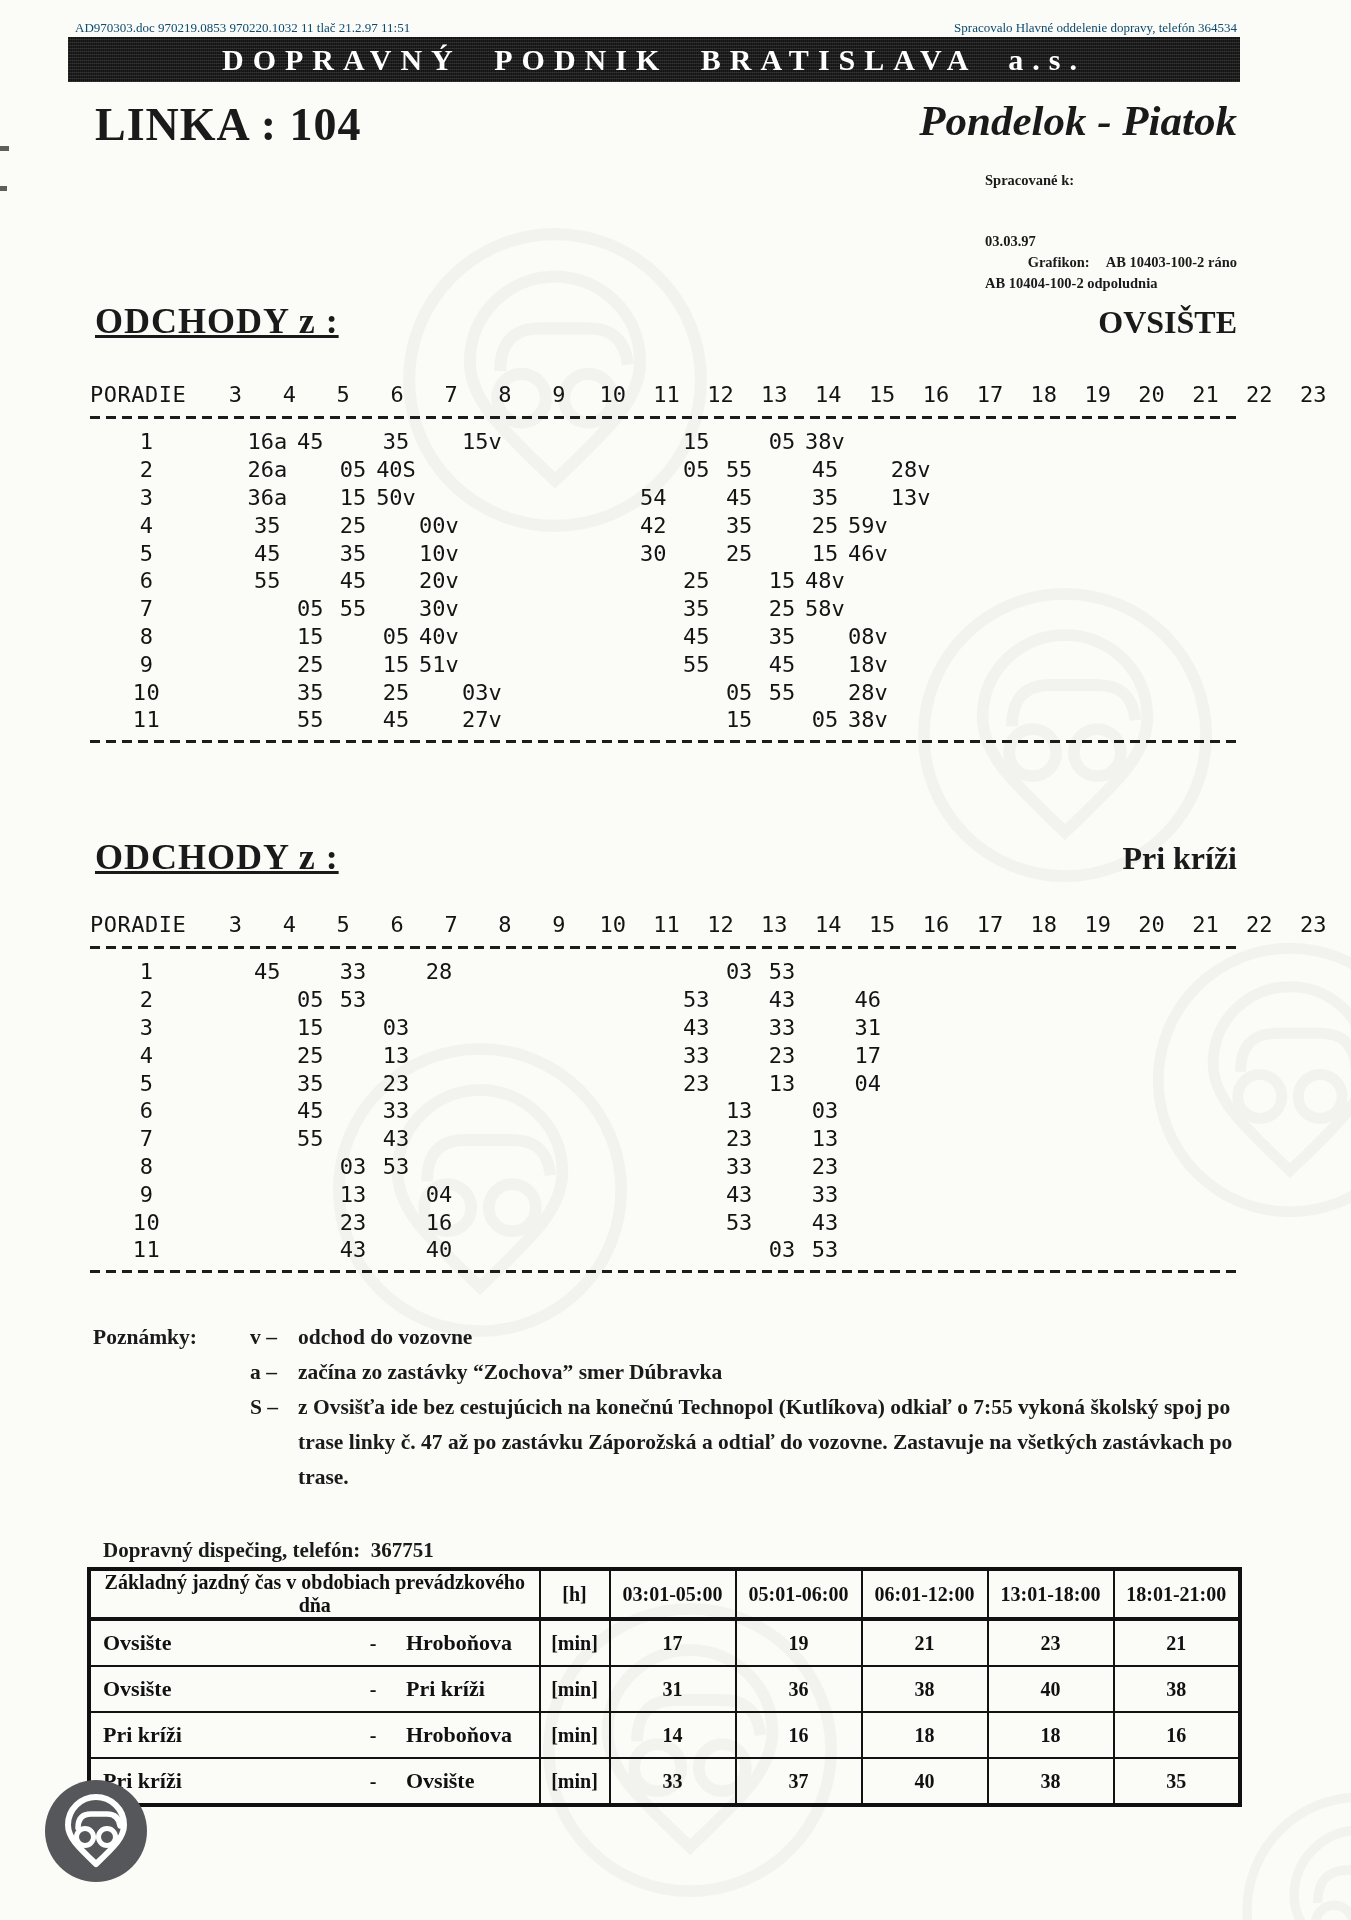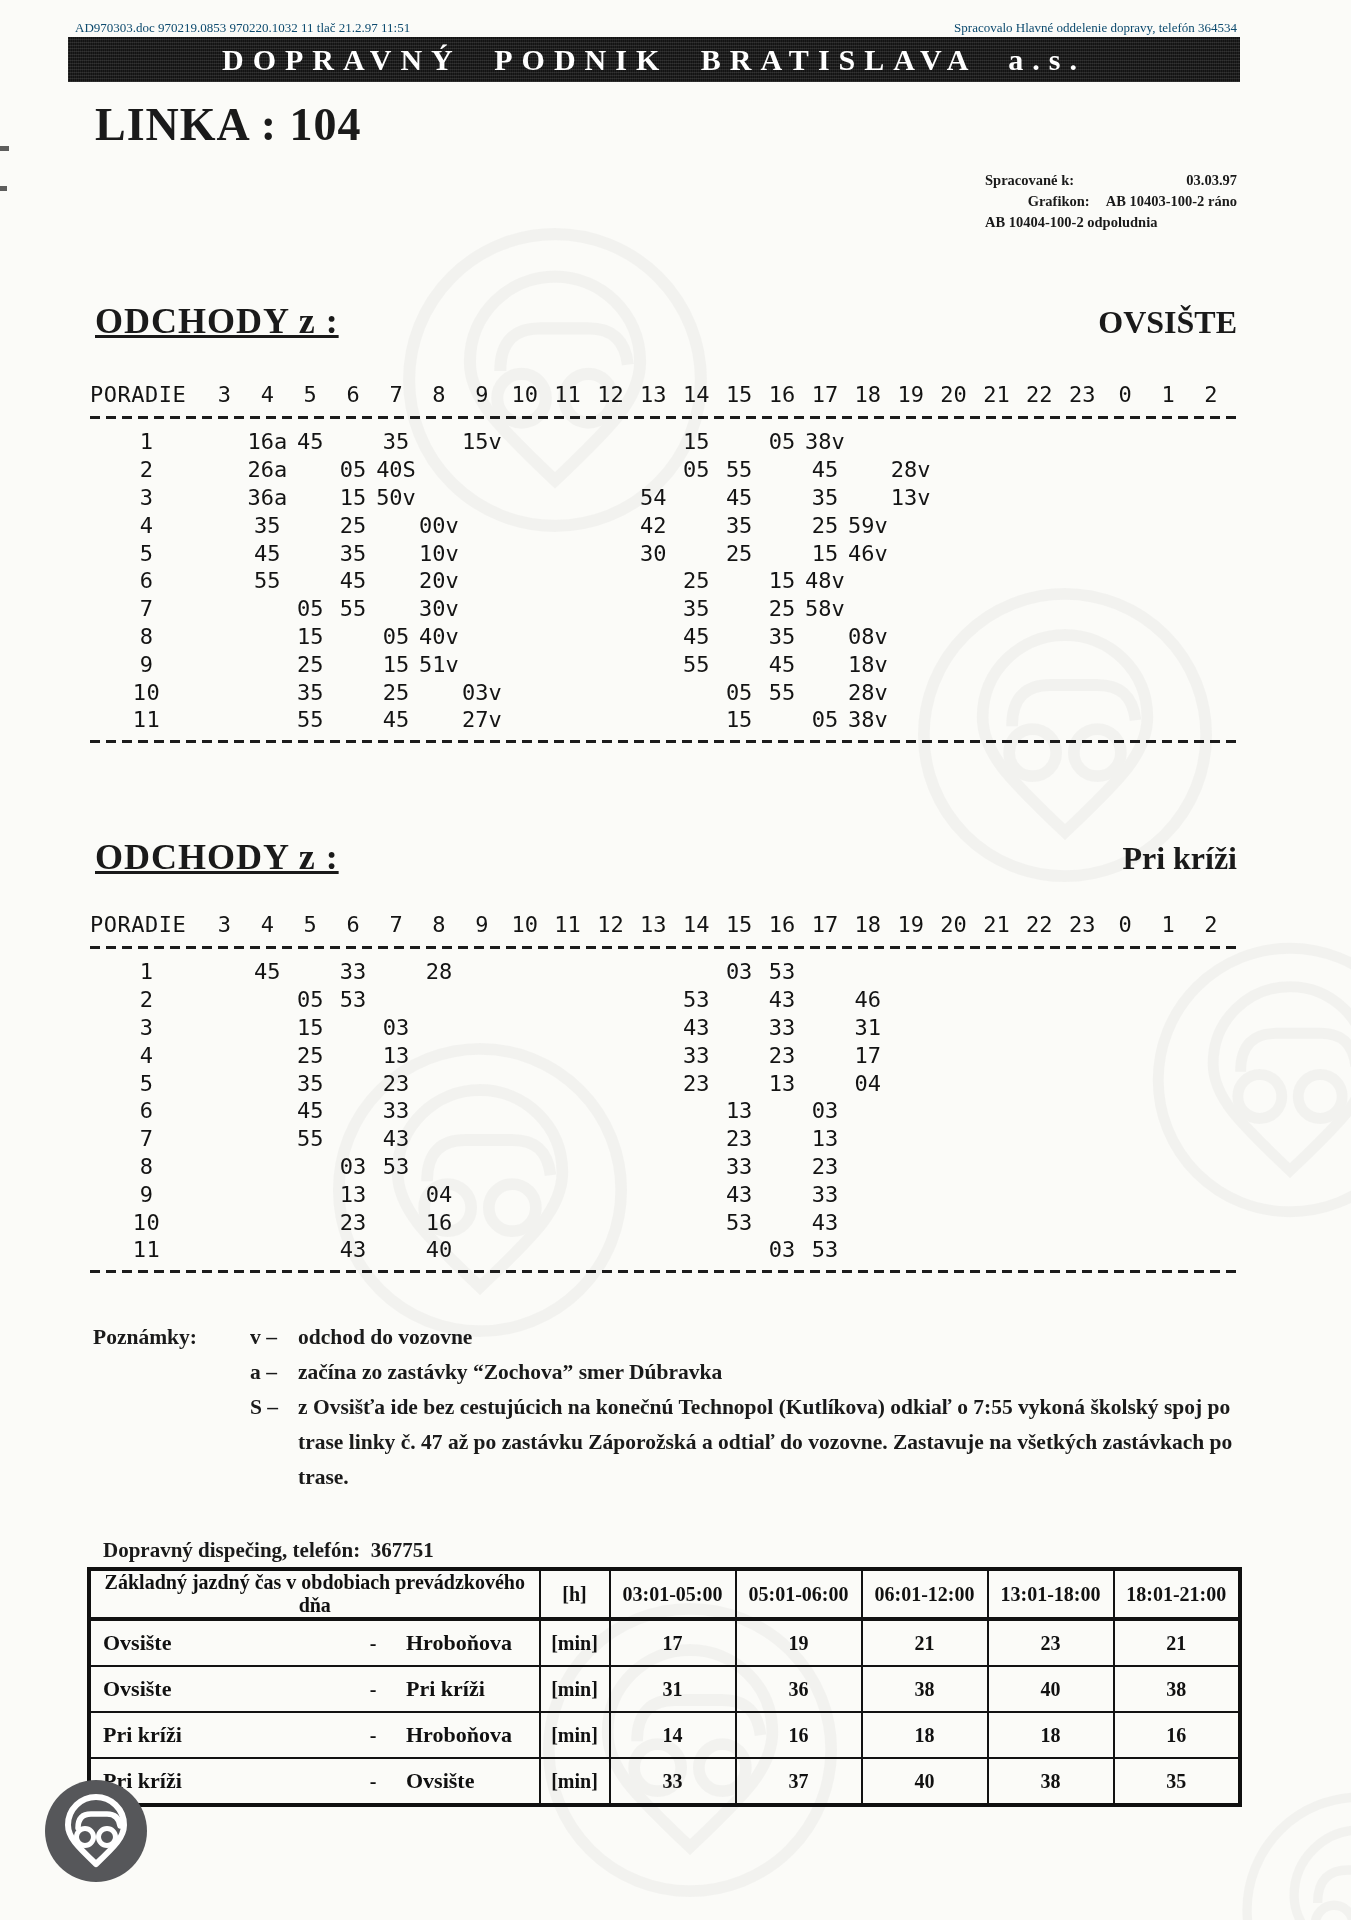--- a/index.html
+++ b/index.html
@@ -12,32 +12,32 @@
            justify-content:space-between;font-size:13px;color:#0c4a6e;}
   
   .banner{position:absolute;left:68px;top:37px;width:1172px;height:45px;background:#131313;
           background-image:repeating-linear-gradient(0deg,rgba(255,255,255,.09) 0 1px,transparent 1px 3px),
                            repeating-linear-gradient(90deg,rgba(255,255,255,.05) 0 1px,transparent 1px 2px);
           display:flex;align-items:center;justify-content:center;}
   .banner span{color:#fff;font-weight:bold;font-size:30px;letter-spacing:9px;word-spacing:16px;white-space:nowrap;}
   .linka{position:absolute;left:95px;top:98px;font-size:46px;font-weight:bold;letter-spacing:1px;}
   .days{position:absolute;right:114px;top:96px;font-size:43px;font-weight:bold;font-style:italic;}
   .procblock{position:absolute;right:114px;top:170px;width:252px;font-size:14.5px;font-weight:bold;line-height:1.45;}
-  .proc-row1{display:flex;justify-content:space-between;gap:28px;}
+  .proc-row1{display:flex;justify-content:flex-start;gap:40px;flex-direction:column;}
   .proc-row2{display:flex;justify-content:flex-end;gap:16px;}
   .proc-row3{display:flex;justify-content:flex-start;}
   
   .section{position:absolute;left:95px;width:1142px;display:flex;justify-content:space-between;align-items:baseline;}
   .section .sec-l{font-size:36px;font-weight:bold;letter-spacing:1px;text-decoration:underline;}
   .section .sec-r{font-size:32px;font-weight:bold;}
   
   .tt{position:absolute;left:90px;width:1150px;font-family:"DejaVu Sans Mono",monospace;
       font-size:22px;color:#141414;}
   .tt-row{display:flex;height:27.8px;align-items:center;}
-  .tt-head{height:32px;}
+  .tt-head{height:32px;gap:11px;}
   .tt-poradie{width:113px;flex:none;text-align:left;letter-spacing:.5px;}
   .tt-num{text-align:center;}
   .tt-cell{width:42.9px;flex:none;text-align:center;white-space:nowrap;}
   .tt-dash{height:3px;margin:6px 0 9px 0;
            background:repeating-linear-gradient(90deg,#1c1c1c 0 10px,transparent 10px 16px);}
   
   .notes{position:absolute;left:93px;top:1320px;width:1150px;font-weight:bold;
          font-size:21.5px;line-height:35px;}
   .notes-row{display:flex;align-items:flex-start;}
   .notes-label{width:157px;flex:none;}
@@ -103,20 +103,21 @@
   <div class="topline">
     <span>AD970303.doc 970219.0853 970220.1032  11 tlač 21.2.97 11:51</span>
     <span>Spracovalo Hlavné oddelenie dopravy, telefón 364534</span>
   </div>
 
   <div class="banner">
     <span>DOPRAVNÝ PODNIK BRATISLAVA a.s.</span>
   </div>
 
   <div class="linka">LINKA : 104</div>
+  <div class="days">Pondelok - Piatok</div>
 
   <div class="procblock">
     <div class="proc-row1">
       <span>Spracované k:</span>
       <span>03.03.97</span>
     </div>
     <div class="proc-row2">
       <span>Grafikon:</span>
       <span>AB 10403-100-2 ráno</span>
     </div>

